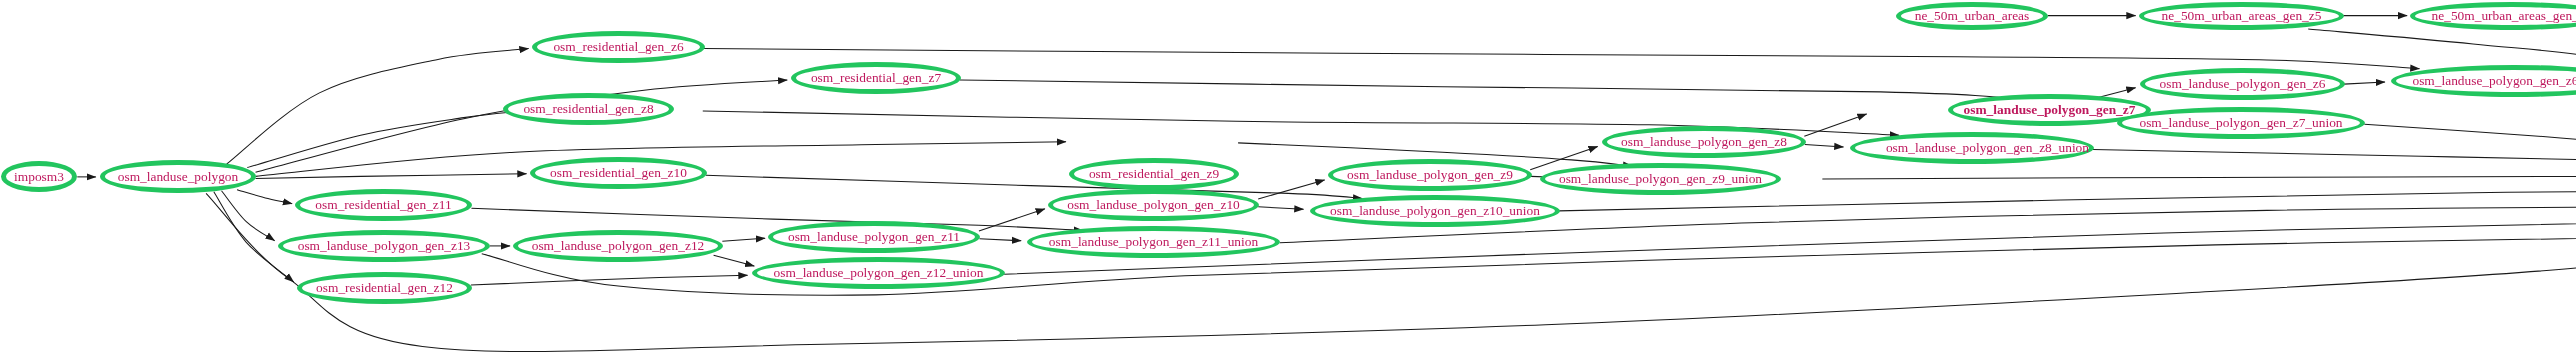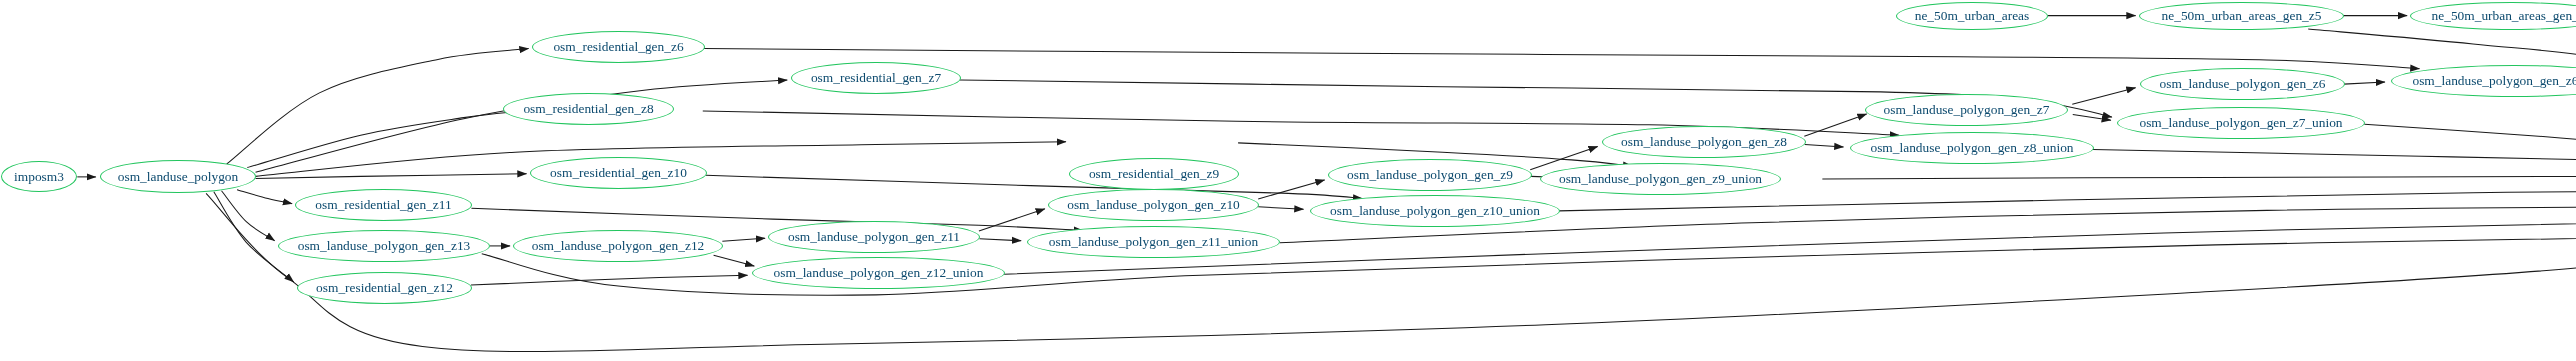--- a/index.html
+++ b/index.html
@@ -7,25 +7,25 @@
     position:relative;
     width:2741px;height:362px;
     background:#ffffff;
     font-family:"Liberation Serif","DejaVu Serif",serif;
     overflow:hidden;
   }
   #edges{position:absolute;left:0;top:0;width:2741px;height:362px;}
   .node{
     position:absolute;
     background:#ffffff;
-    border:1px solid #22c55e;
+    border:5px solid #22c55e;
     border-radius:50%;
     display:flex;align-items:center;justify-content:center;
     box-sizing:border-box;
-    font-size:13.4px;color:#0c4a6e;
+    font-size:13.4px;color:#be185d;
     white-space:nowrap;
     z-index:2;
   }
 </style>
 </head>
 <body>
 
 <div id="canvas">
   <svg id="edges" xmlns="http://www.w3.org/2000/svg" viewBox="0 0 5320 702" width="2741" height="362">
     <defs>
@@ -118,39 +118,39 @@
       </div>
       <div class="node" style="left: 1048px; top: 189px; width: 211px; height: 32px;">
         <span>osm_landuse_polygon_gen_z10</span>
       </div>
       <div class="node" style="left: 1328px; top: 159px; width: 204px; height: 32px;">
         <span>osm_landuse_polygon_gen_z9</span>
       </div>
       <div class="node" style="left: 1602px; top: 126px; width: 204px; height: 32px;">
         <span>osm_landuse_polygon_gen_z8</span>
       </div>
-      <div class="node" style="left: 1865px; top: 94px; width: 203px; height: 32px;">
+      <div class="node" style="left: 1948px; top: 94px; width: 203px; height: 32px; font-weight: bold;">
         <span>osm_landuse_polygon_gen_z7</span>
       </div>
       <div class="node" style="left: 2140px; top: 68px; width: 205px; height: 32px;">
         <span>osm_landuse_polygon_gen_z6</span>
       </div>
       <div class="node" style="left: 752px; top: 257px; width: 253px; height: 32px;">
         <span>osm_landuse_polygon_gen_z12_union</span>
       </div>
       <div class="node" style="left: 1027px; top: 226px; width: 253px; height: 32px;">
         <span>osm_landuse_polygon_gen_z11_union</span>
       </div>
       <div class="node" style="left: 1310px; top: 195px; width: 250px; height: 32px; text-align: center;">
         <span>osm_landuse_polygon_gen_z10_union</span>
       </div>
       <div class="node" style="left: 1540px; top: 163px; width: 241px; height: 32px; justify-content: center;">
         <span>osm_landuse_polygon_gen_z9_union</span>
       </div>
-      <div class="node" style="left: 1850px; top: 132px; width: 244px; height: 32px;">
+      <div class="node" style="left: 1850px; top: 132px; width: 244px; height: 32px; justify-content: flex-end;">
         <span>osm_landuse_polygon_gen_z8_union</span>
       </div>
       <div class="node" style="left: 2117px; top: 107px; width: 248px; height: 32px;">
         <span>osm_landuse_polygon_gen_z7_union</span>
       </div>
       <div class="node" style="left: 2391px; top: 65px; width: 246px; height: 32px;">
         <span>osm_landuse_polygon_gen_z6_union</span>
       </div>
       <div class="node" style="left: 1896px; top: 1.5px; width: 152px; height: 28px;">
         <span>ne_50m_urban_areas</span>

